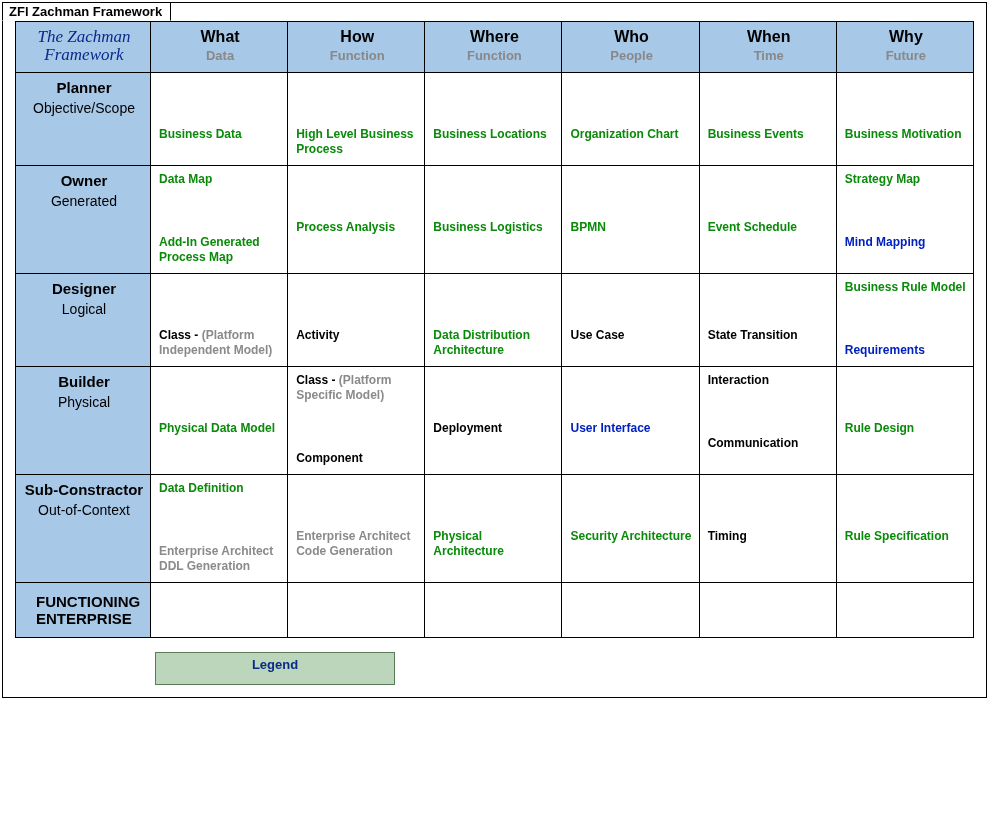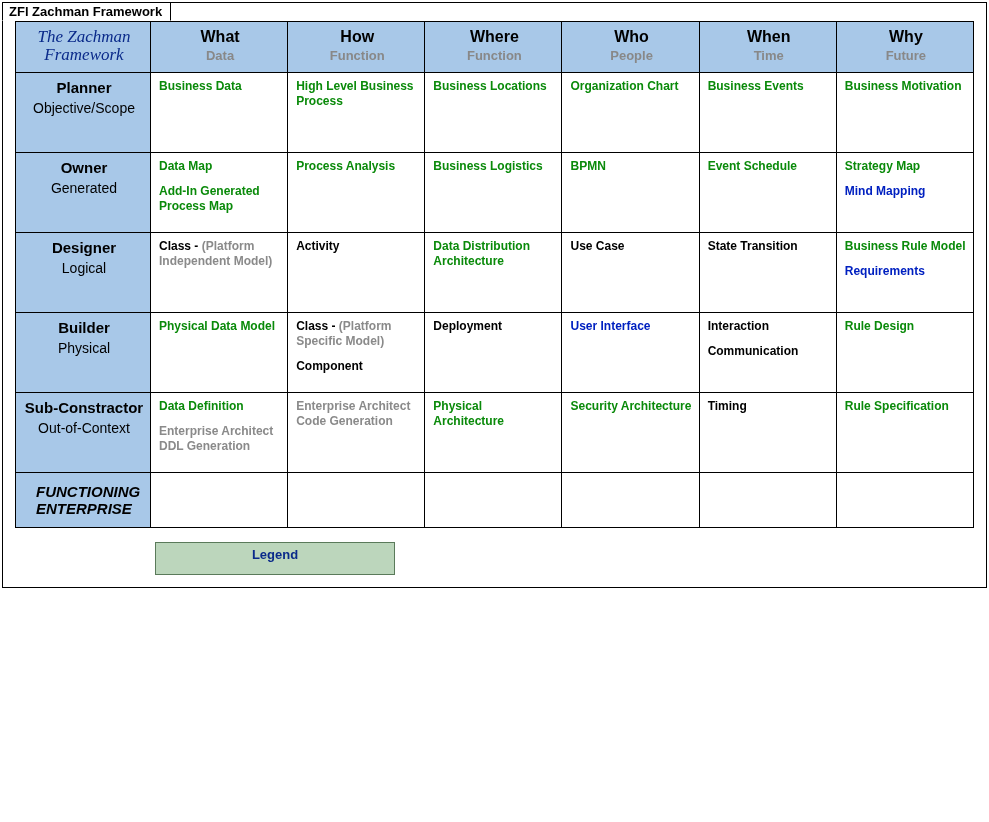--- a/index.html
+++ b/index.html
@@ -67,21 +67,21 @@
     padding: 16px 4px;
   }
   .rowhdr-main { font-weight: bold; font-size: 15px; color: #000; }
   .rowhdr-sub  { font-size: 14px; color: #000; margin-top: 4px; }
   td.cell {
     background: #fff;
     height: 80px;
     padding-top: 18px;
   }
   .item { margin-bottom: 10px; font-weight: bold; font-size: 12px; line-height: 1.25; }
-  .item:last-child { margin-bottom: 0; }
+  .item:last-child { margin-bottom: 0; margin-top: 48px; }
   .c-green { color: #0a8a0a; }
   .c-blue  { color: #0020c0; }
   .c-black { color: #000; }
   .c-gray  { color: #8a8a8a; }
   .mixed span { font-weight: bold; }
   .legend {
     margin: 14px 0 0 140px;
     width: 240px;
     background: #bcd6bc;
     border: 1px solid #5a7a5a;
@@ -99,21 +99,21 @@
     align-items: center;
     gap: 6px;
     font-size: 12px;
     color: #0a2a8a;
     margin: 2px 0;
   }
   .swatch { width: 14px; height: 14px; border: 1px solid #333; flex: 0 0 auto; }
   .sw-black { background: #000; }
   .sw-green { background: #0a8a0a; }
   .sw-blue  { background: #0020c0; }
-  .func-row th.rowhdr { padding: 10px 20px; font-style: italic; }
+  .func-row th.rowhdr { padding: 10px 20px; }
   .func-row td.cell { height: 36px; padding-top: 8px; }
 </style>
 </head>
 <body>
 
 <div class="outer">
   <div class="tab">ZFl Zachman Framework</div>
 
   <table class="zf">
     <colgroup>

